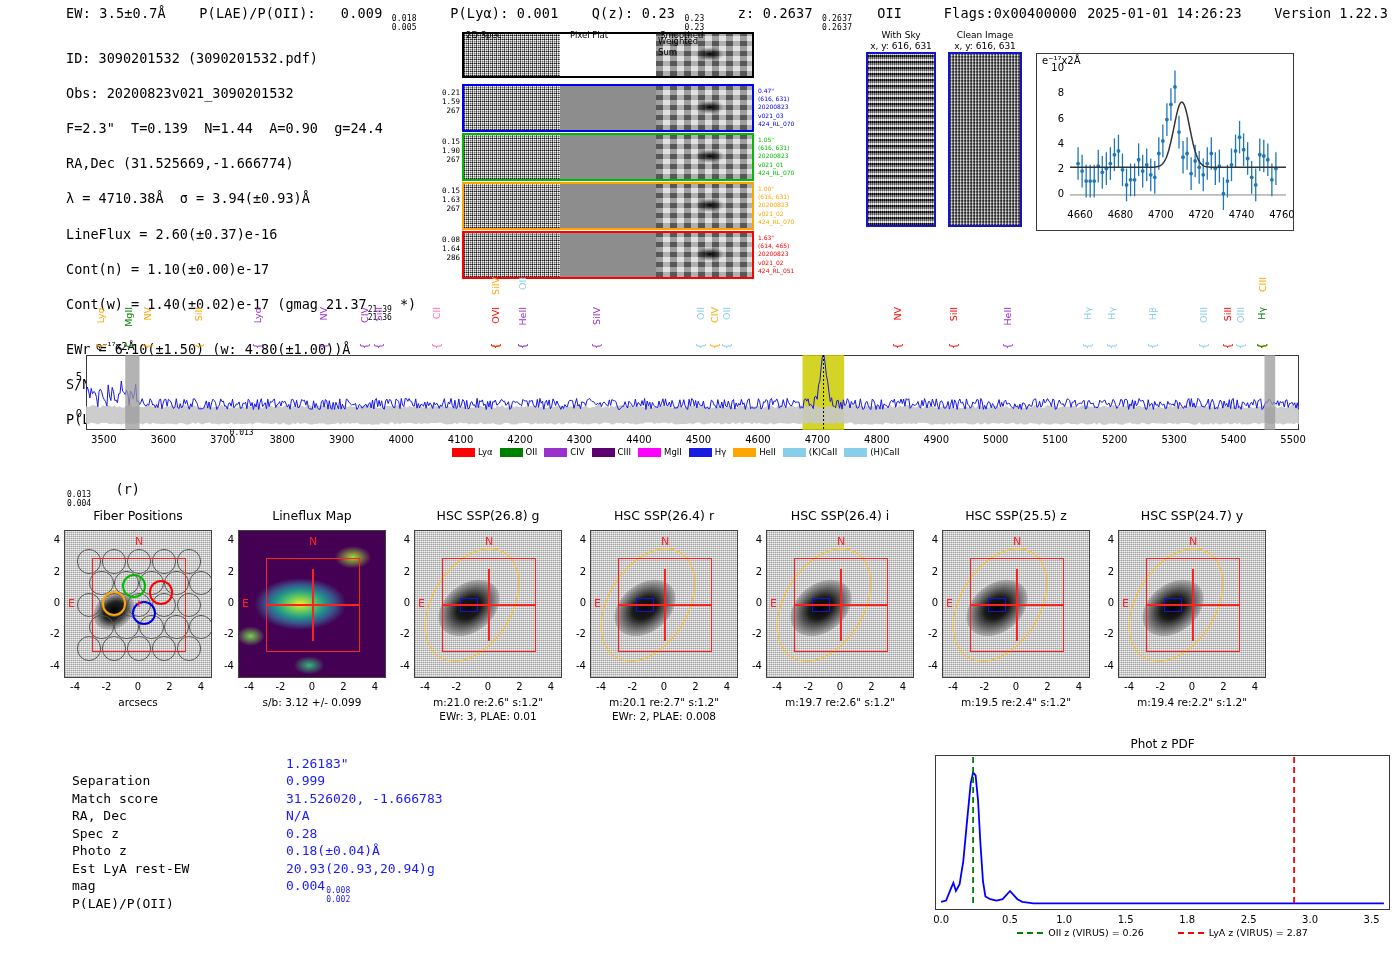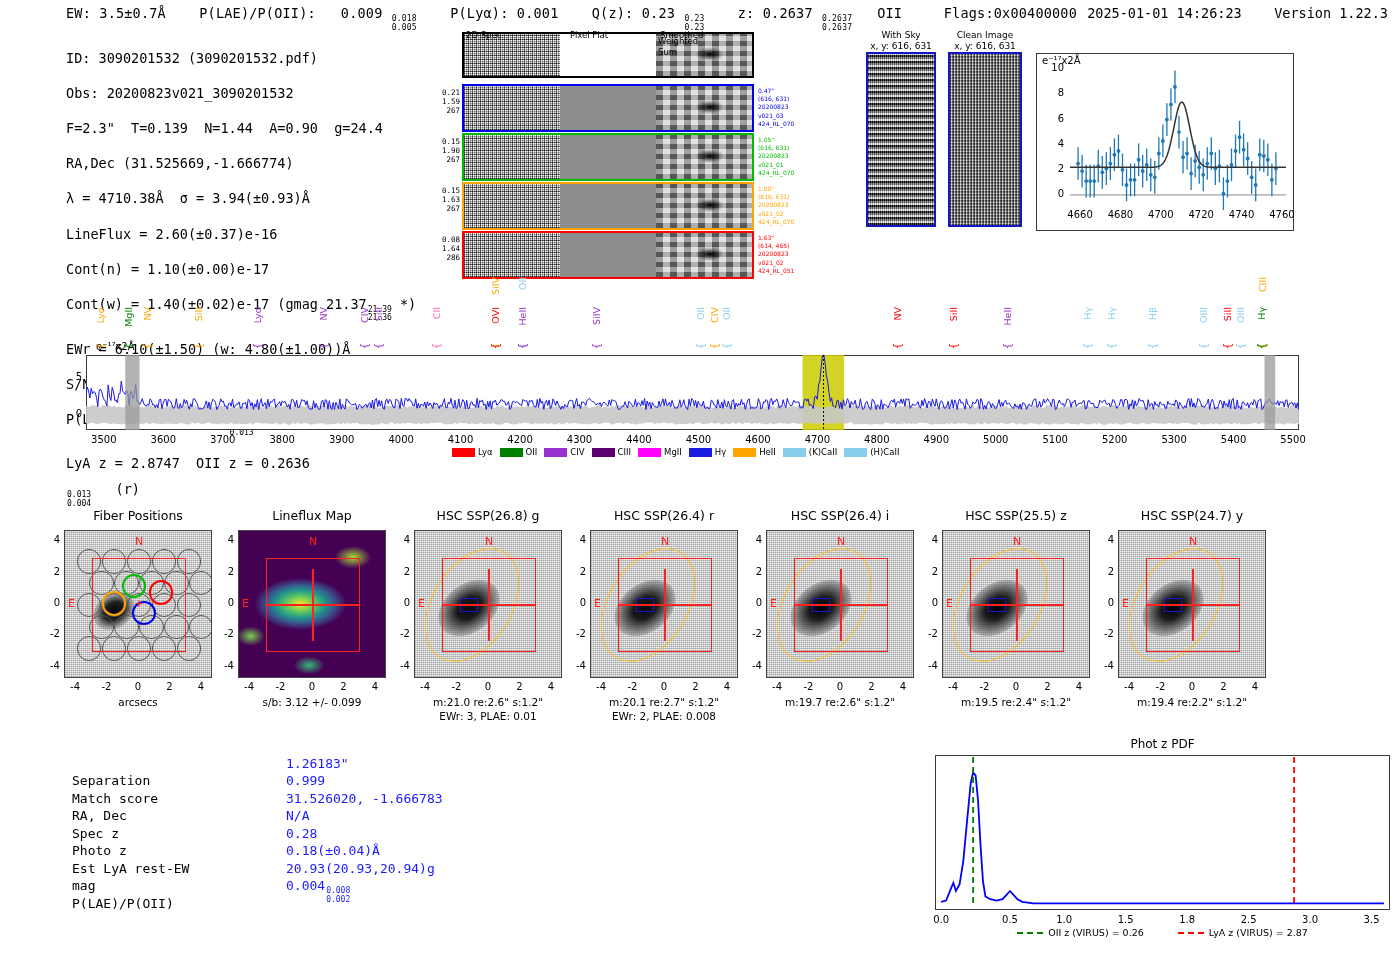--- a/index.html
+++ b/index.html
@@ -137,21 +137,20 @@
 <div>Obs: 20200823v021_3090201532</div>
 <div>F=2.3"  T=0.139  N=1.44  A=0.90  g=24.4</div>
 <div>RA,Dec (31.525669,-1.666774)</div>
 <div>λ = 4710.38Å  σ = 3.94(±0.93)Å</div>
 <div>LineFlux = 2.60(±0.37)e-16</div>
 <div>Cont(n) = 1.10(±0.00)e-17</div>
 <div><span>Cont(w) = 1.40(±0.02)e-17 (gmag 21.37</span><span class="frac"><span>21.39</span><span>21.36</span></span><span>&nbsp;</span><span>*)</span></div>
 <div>EWr = 6.10(±1.50) (w: 4.80(±1.00))Å</div>
 <div>S/N = 6.9(±1.5)  χ² = 0.7(±0.0)</div>
 <div><span>P(LAE)/P(OII): 0.018</span><span class="frac"><span>0.03</span><span>0.013</span></span></div>
-<div>LyA z = 2.8747  OII z = 0.2636</div>
 </div>
 
 <div class="abs sans" id="spec2d">
   <div class="colhdr" style="left:4px;top:-2px;">2D Spec</div>
   <div class="colhdr" style="left:108px;top:-2px;">Pixel Flat</div>
   <div class="colhdr" style="left:198px;top:-2px;">Smoothed</div>
 
   <div class="sumrow" style="margin-top:0;">
     <div class="cellA noise"></div>
     <div class="cellB flatwhite"></div>

